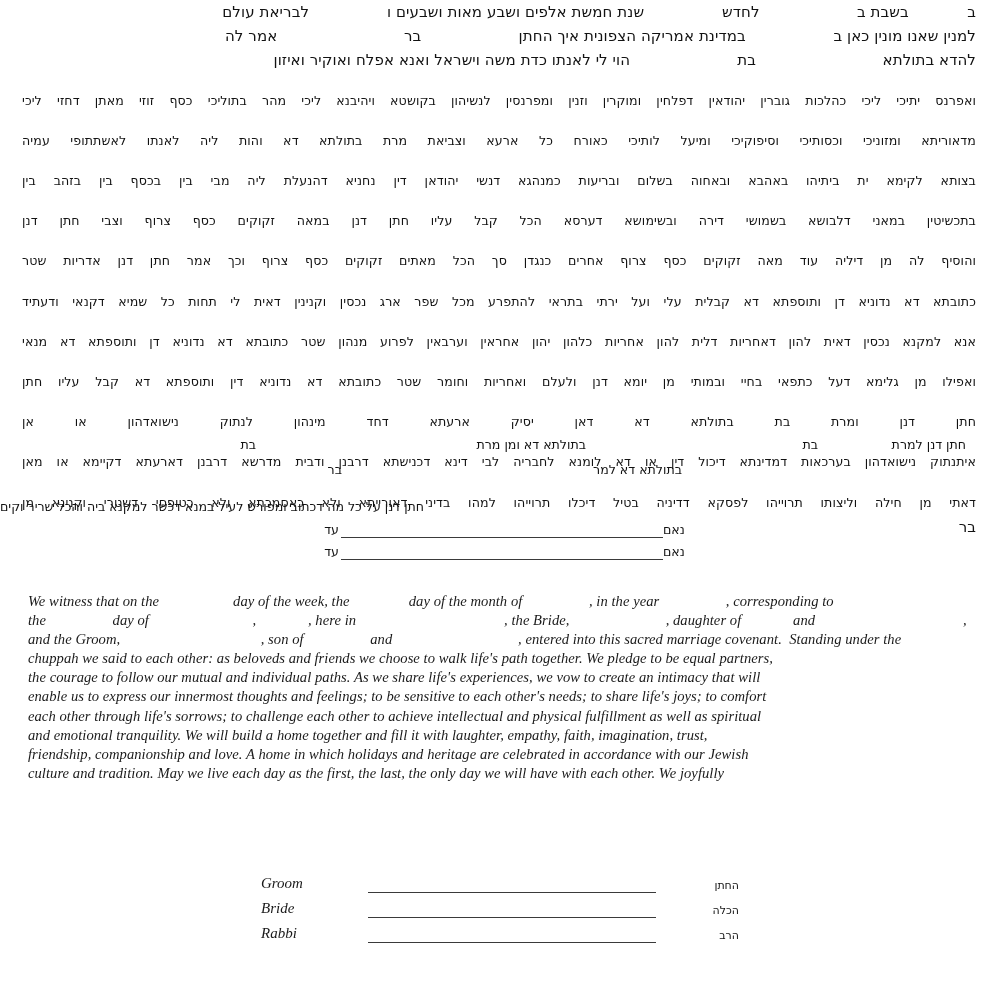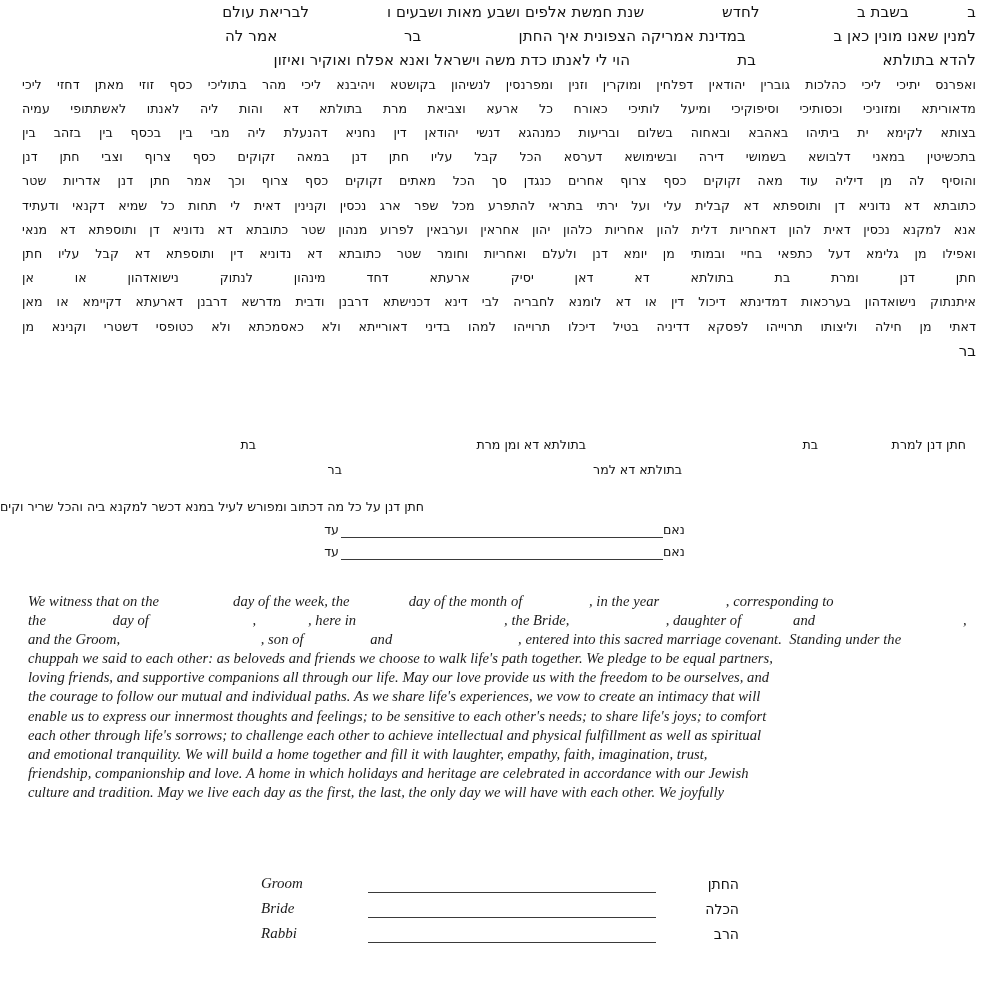--- a/index.html
+++ b/index.html
@@ -36,20 +36,21 @@
     line-height: 24.2px;
     letter-spacing: 0.1px;
     color: #121212;
     padding-right: 24px;
     padding-left: 22px;
   }
   .heb-line.justify {
     white-space: normal;
     text-align: justify;
     text-align-last: justify;
+    margin-top: 16px;
   }
   .heb-line.small {
     font-size: 12.6px;
   }
 
   
   #witness-block {
     position: absolute;
     left: 0;
     top: 516px;
@@ -133,21 +134,21 @@
   }
   .sig-rule {
     width: 288px;
     border-bottom: 1px solid #3a3a3a;
     height: 15px;
   }
   .sig-heb {
     width: 46px;
     text-align: right;
     font-family: "DejaVu Sans", "Liberation Sans", sans-serif;
-    font-size: 14px;
+    font-size: 11px;
     color: #121212;
     padding-bottom: 1px;
     direction: rtl;
   }
 </style>
 </head>
 <body style="background: rgb(255, 255, 255);">
 
 <div id="hebrew-block">
   <span class="heb-line">ב            בשבת ב                    לחדש                שנת חמשת אלפים ושבע מאות ושבעים ו                לבריאת עולם</span>
@@ -194,21 +195,20 @@
     <span class="w-rule"></span>
     <span class="w-left">עד</span>
   </div>
 </div>
 
 <div id="english-block">
   <span class="eng-line">We witness that on the                    day of the week, the                day of the month of                  , in the year                  , corresponding to</span>
   <span class="eng-line">the                  day of                            ,              , here in                                        , the Bride,                          , daughter of              and                                        ,</span>
   <span class="eng-line">and the Groom,                                      , son of                  and                                  , entered into this sacred marriage covenant.  Standing under the</span>
   <span class="eng-para">chuppah we said to each other:  as beloveds and friends we choose to walk life's path together.  We pledge to be equal partners,</span>
-  <span class="eng-para">loving friends, and supportive companions all through our life.  May our love provide us with the freedom to be ourselves, and</span>
   <span class="eng-para">the courage to follow our mutual and individual paths.  As we share life's experiences, we vow to create an intimacy that will</span>
   <span class="eng-para">enable us to express our innermost thoughts and feelings; to be sensitive to each other's needs; to share life's joys; to comfort</span>
   <span class="eng-para">each other through life's sorrows; to challenge each other to achieve intellectual and physical fulfillment as well as spiritual</span>
   <span class="eng-para">and emotional tranquility.    We will build a home together and fill it with laughter, empathy, faith, imagination, trust,</span>
   <span class="eng-para">friendship, companionship and love.  A home in which holidays and heritage are celebrated in accordance with our Jewish</span>
   <span class="eng-para">culture and tradition. May we live each day as the first, the last, the only day we will have with each other.   We joyfully</span>
 </div>
 
 <div id="signature-block">
   <div class="sig-row">

